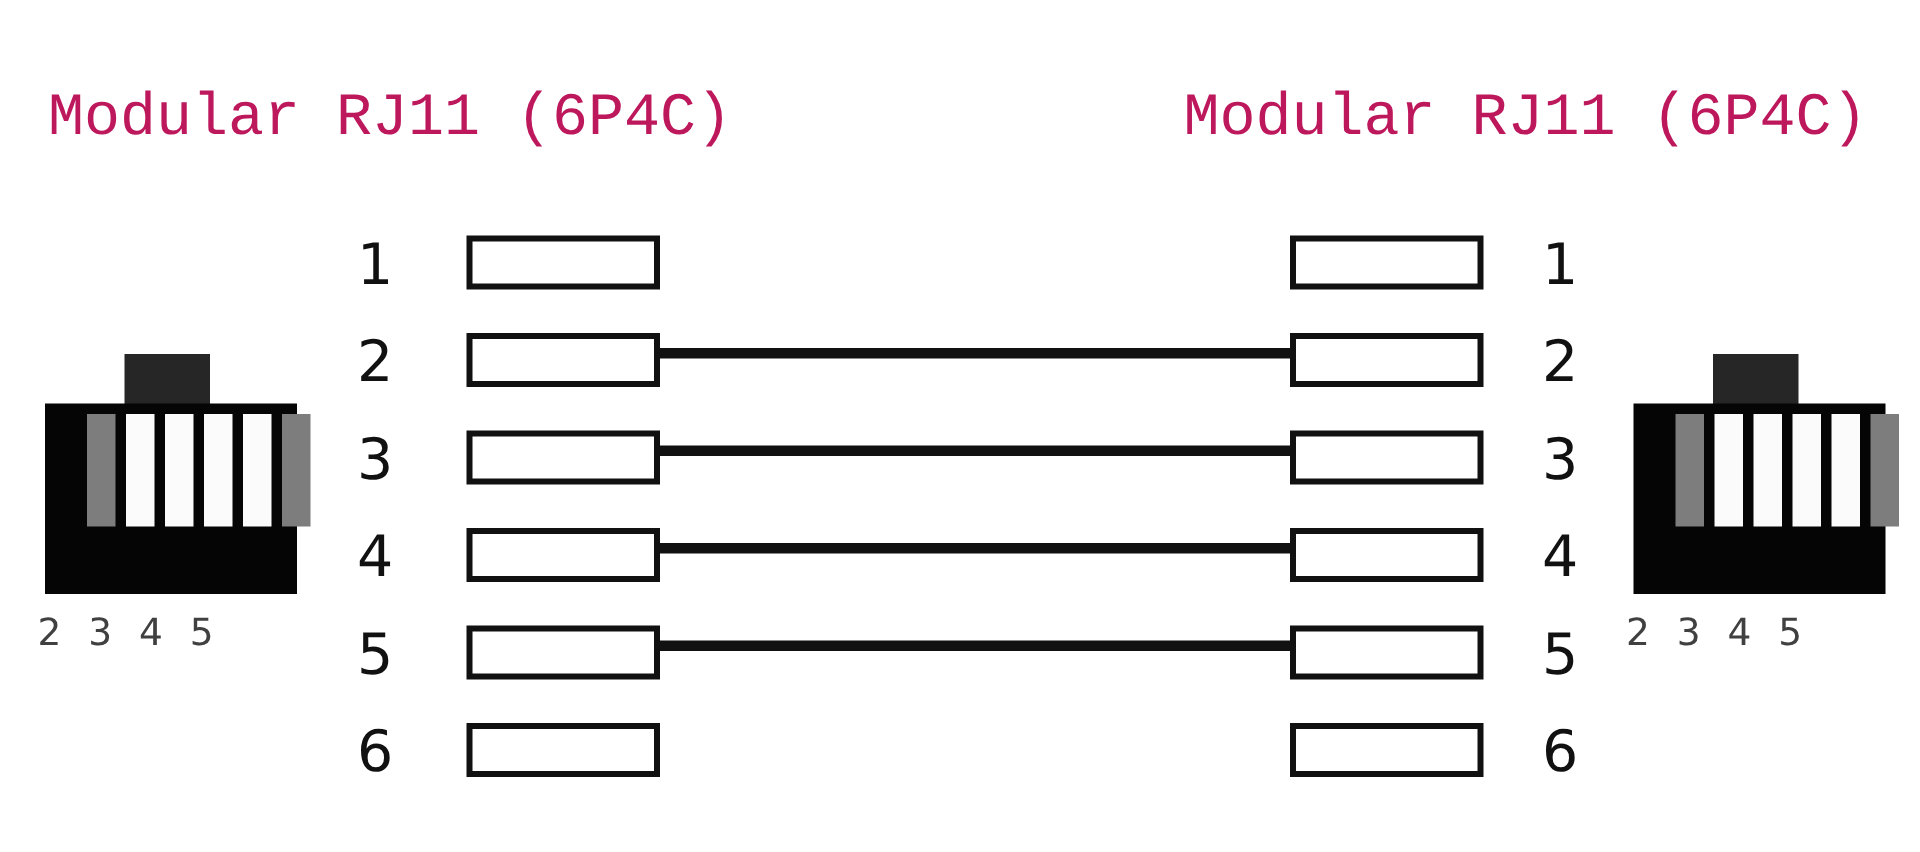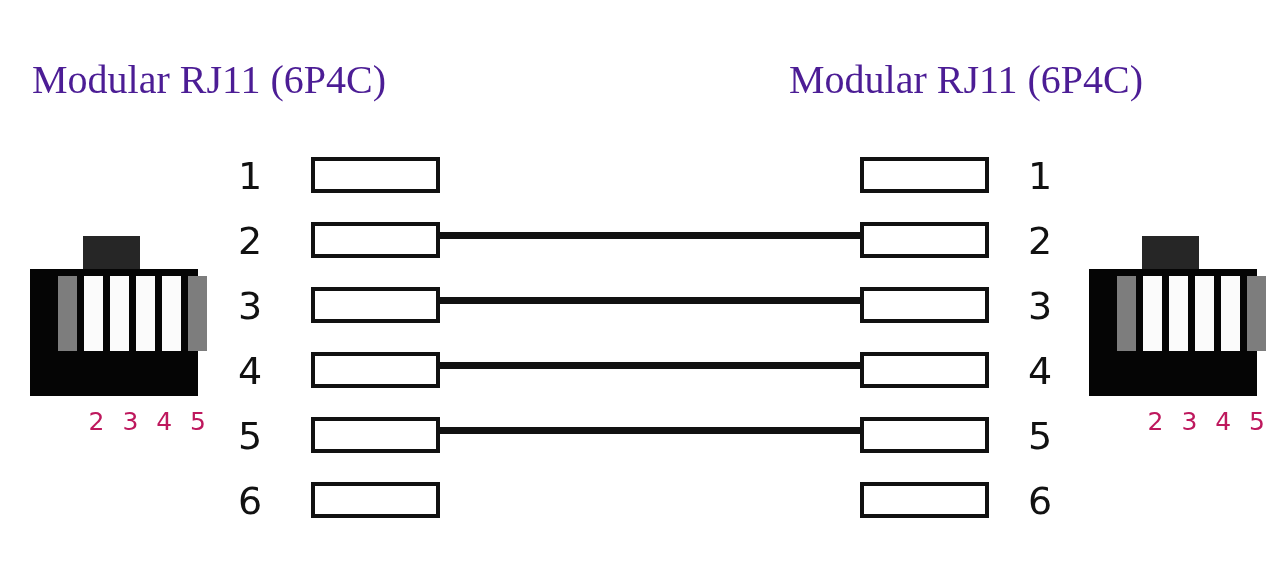--- a/index.html
+++ b/index.html
@@ -17,22 +17,22 @@
     background: #ffffff;
     overflow: hidden;
   }
 
   
   .title {
     position: absolute;
     top: 56px;
     font-size: 40px;
     line-height: 48px;
-    color: #4c1d95;
-    font-family: Liberation Serif, serif;
+    color: #be185d;
+    font-family: Liberation Mono, monospace;
     white-space: nowrap;
   }
   .title.left  { left: 32px; }
   .title.right { left: 789px; }
 
   
   .pin-col {
     position: absolute;
     width: 44px;
     font-size: 38px;
@@ -100,25 +100,25 @@
     height: 75px;
   }
   .conn-contact.white { background: #fbfbfb; }
   .conn-contact.gray  { background: #7d7d7d; }
 
   .conn-labels {
     position: absolute;
     left: 0px;
     top: 172px;
     width: 186px;
-    text-align: right;
+    text-align: left;
     font-size: 25px;
     line-height: 28px;
     letter-spacing: 5px;
-    color: #be185d;
+    color: #404040;
   }
 </style>
 </head>
 <body>
 
 <div id="diagram">
 
   <div class="title left">Modular RJ11 (6P4C)</div>
   <div class="title right">Modular RJ11 (6P4C)</div>
 

